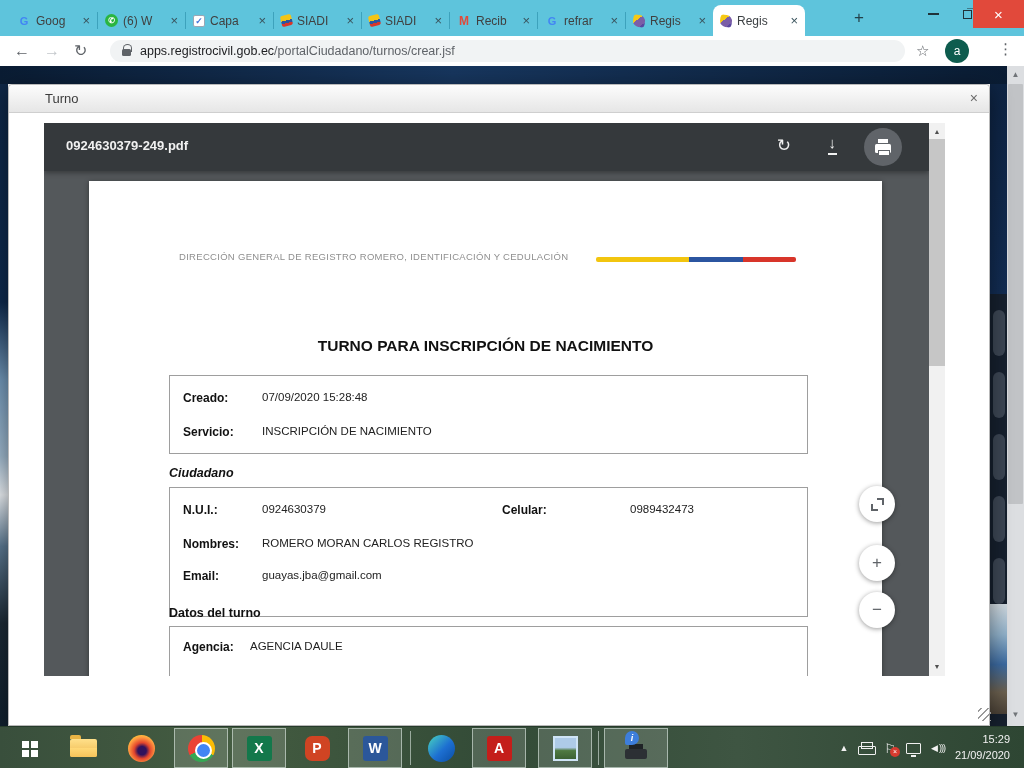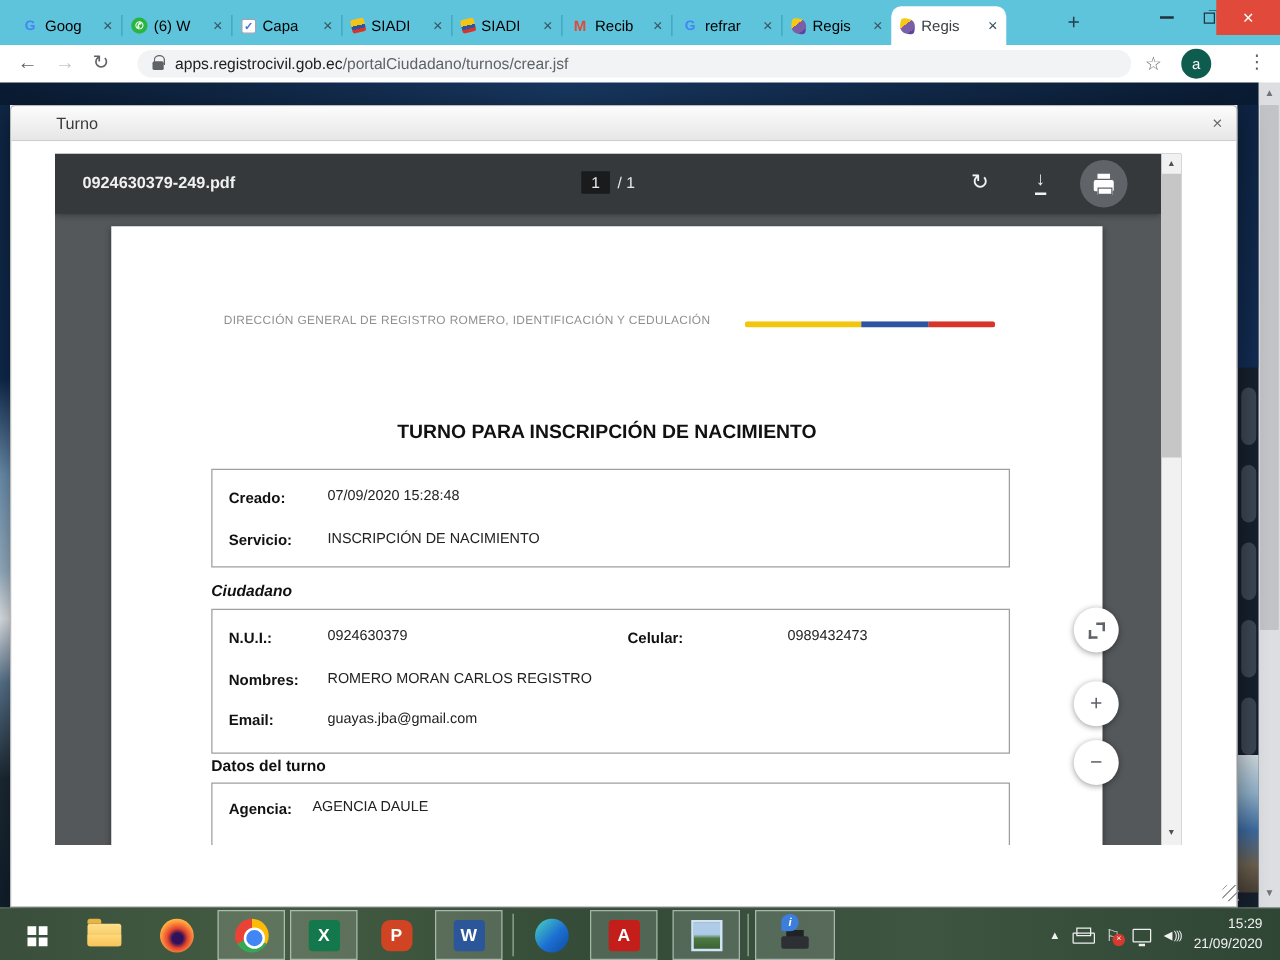--- a/index.html
+++ b/index.html
@@ -4,21 +4,21 @@
 <style>
   * { margin:0; padding:0; box-sizing:border-box; }
   html,body { width:1024px; height:768px; }
   body { font-family:"Liberation Sans", sans-serif; overflow:hidden; }
   .screen { position:relative; width:1024px; height:768px; background:#fff; overflow:hidden; }
 
   
   .tabbar { position:absolute; left:0; top:0; width:1024px; height:36px; background:#5ec4dc; }
   .tabs { position:absolute; left:10px; top:0; height:36px; display:flex; align-items:flex-end; }
   .tab { position:relative; width:87px; height:31px; display:flex; align-items:center; gap:5px; padding:0 7px; cursor:pointer; }
-  .tab .lbl { flex:1; font-size:12px; color:#000000; white-space:nowrap; overflow:hidden; }
+  .tab .lbl { flex:1; font-size:12px; color:#404040; white-space:nowrap; overflow:hidden; }
   .tab .tclose { font-size:13px; color:#39535c; line-height:1; }
   .tab.active { background:#fff; border-radius:8px 8px 0 0; width:92px; }
   .tab.active .lbl { color:#3c4043; }
   .tsep { width:1px; height:17px; background:#3da2bc; margin-bottom:7px; }
   .fav { width:14px; height:14px; flex:0 0 auto; display:flex; align-items:center; justify-content:center; font-size:11px; font-weight:bold; }
   .fav-google { color:#4285f4; }
   .fav-wa { width:13px; height:13px; border-radius:50%; background:#2ab540; color:#fff; font-size:8px; }
   .fav-form { width:12px; height:12px; background:#fff; border:1px solid #9aa7b5; border-radius:2px; color:#3f72d8; font-size:9px; }
   .fav-siadi { width:11px; height:11px; border-radius:2px; transform:rotate(-14deg);
     background:linear-gradient(180deg,#f3c515 0 48%,#2b55a0 48% 74%,#d8352a 74%); }
@@ -86,21 +86,21 @@
   .pdfscroll .arr.up { top:2px; } .pdfscroll .arr.down { bottom:2px; }
   .pdfthumb { position:absolute; left:0; top:16px; width:16px; height:227px; background:#c6c6c6; cursor:grab; }
 
   
   .page { position:absolute; left:45px; top:10px; width:793px; height:560px; background:#fff; box-shadow:0 1px 5px rgba(0,0,0,.4); }
   .doc-hdr { position:absolute; left:90px; top:70px; font-size:9.5px; letter-spacing:.3px; color:#8f8f8f; }
   .tricolor { position:absolute; left:507px; top:76px; width:200px; height:5px; display:flex; border-radius:2px; overflow:hidden; }
   .tc-y { width:93px; background:#f2c50f; } .tc-b { width:54px; background:#2b55a0; } .tc-r { width:53px; background:#d8352a; }
   .doc-title { position:absolute; left:0; top:156px; width:100%; text-align:center; font-size:15.5px; font-weight:bold; color:#111; }
   .dbox { position:absolute; left:80px; width:639px; border:1px solid #9e9e9e; background:#fff; }
-  .box1 { top:194px; height:79px; } .box2 { top:306px; height:116px;padding-left:44px; } .box3 { top:445px; height:150px; }
+  .box1 { top:194px; height:79px; } .box2 { top:306px; height:130px;padding-left:44px; } .box3 { top:445px; height:150px; }
   .dheading { position:absolute; left:80px; font-size:12.5px; font-weight:bold; color:#111; }
   .h-ciud { top:285px;font-style:italic; } .h-datos { top:425px; }
   .drow { position:absolute; left:0; width:100%; height:15px; }
   .dlab { position:absolute; font-size:12px; font-weight:bold; color:#111; white-space:nowrap; }
   .dval { position:absolute; font-size:11.5px; color:#222; white-space:nowrap; }
   .l1 { left:13px; } .v1 { left:92px; } .l2 { left:332px; } .v2 { left:460px; } .vag { left:80px; }
 
   
   .fab { position:absolute; left:859px; width:36px; height:36px; border-radius:50%; background:#fff; box-shadow:0 1px 5px rgba(0,0,0,.4); cursor:pointer; display:flex; align-items:center; justify-content:center; color:#5f6368; z-index:6; }
   .fab-fit { top:486px; } .fab-in { top:545px; font-size:17px; } .fab-out { top:592px; font-size:17px; }
@@ -247,23 +247,20 @@
 
   <div class="modal">
     <div class="modal-hdr">
       <span class="modal-title">Turno</span>
       <span class="modal-close">×</span>
     </div>
 
     <div class="pdfviewer">
       <div class="pdftoolbar">
         <span class="pdfname">0924630379-249.pdf</span>
-        <div class="pdfpages">
-          <span class="pgbox">1</span><span>/</span>&nbsp;<span>1</span>
-        </div>
         <span class="pdficon rotatebtn">↻</span>
         <span class="pdficon dlbtn"><span class="dlglyph">↓</span></span>
         <div class="printbtn">
             <span class="printer-glyph"></span>
           </div>
       </div>
 
       <div class="pdfbody">
         <div class="page">
           <span class="doc-hdr">DIRECCIÓN GENERAL DE REGISTRO ROMERO, IDENTIFICACIÓN Y CEDULACIÓN</span>

